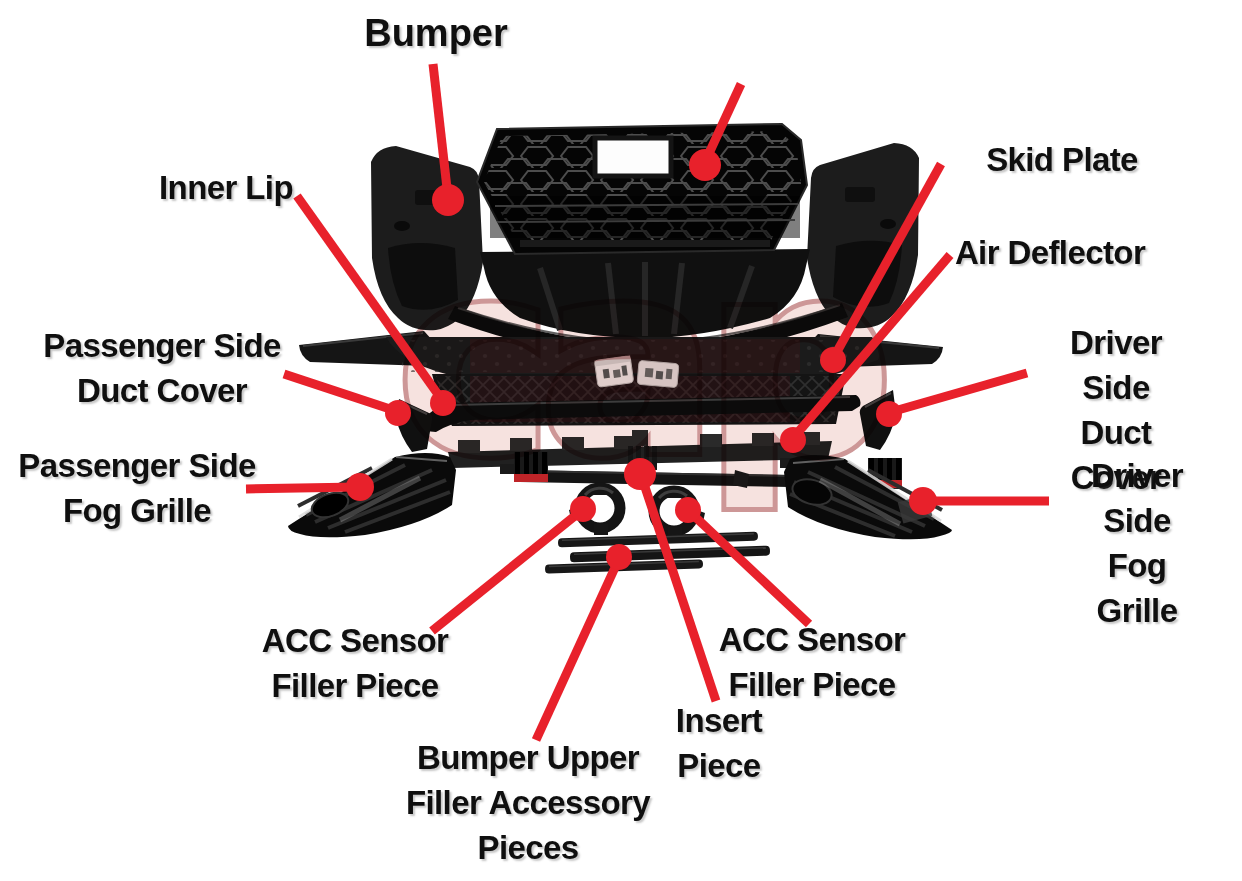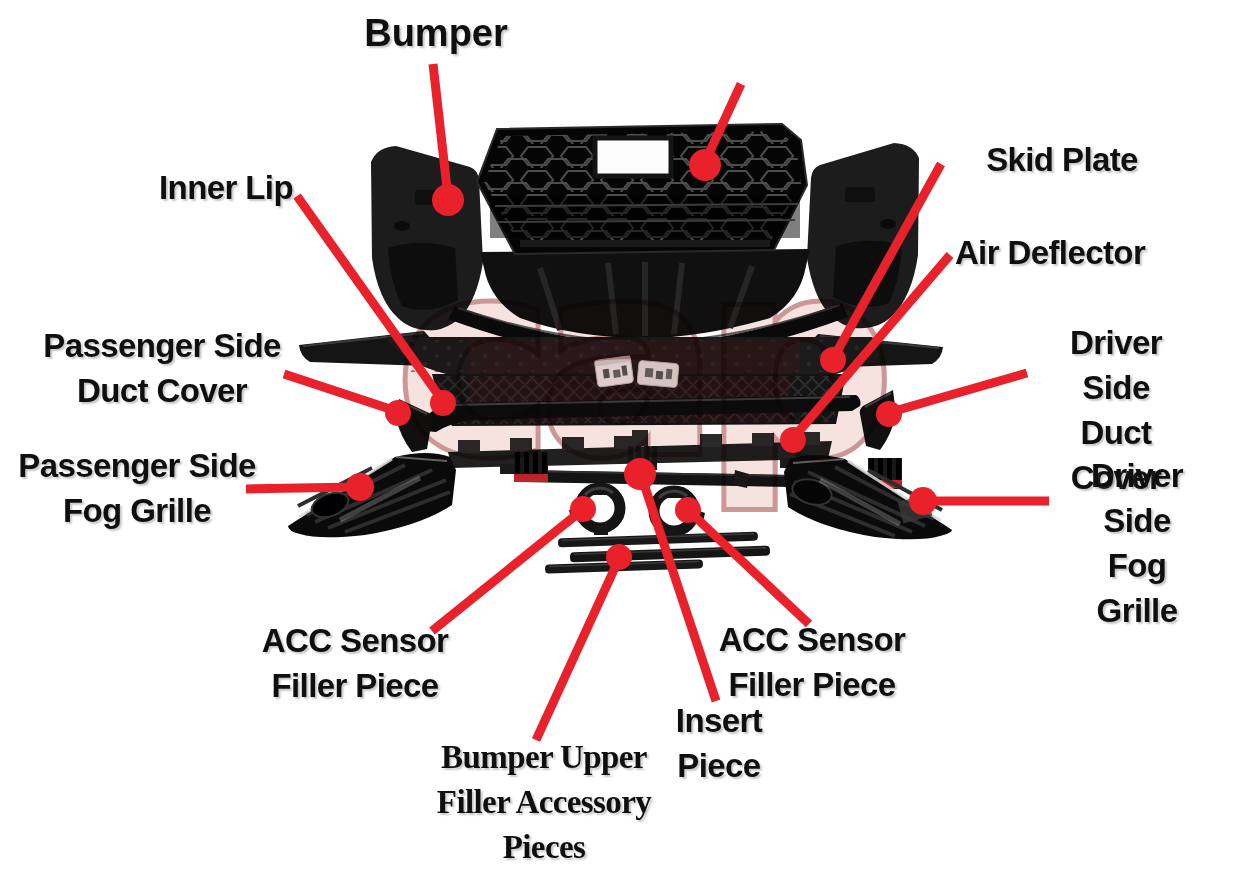--- a/index.html
+++ b/index.html
@@ -19,21 +19,21 @@
   .lbl-skid          {left:1022px;top:137px;margin-left:40px;}
   .lbl-inner-lip     {left:217px;top:165px;margin-left:9px;}
   .lbl-air-deflector {left:1050px;top:230px;}
   .lbl-pass-duct     {left:162px;top:323px;}
   .lbl-drv-duct      {left:1116px;top:320px;}
   .lbl-pass-fog      {left:137px;top:443px;}
   .lbl-drv-fog       {left:1137px;top:453px;}
   .lbl-acc-left      {left:355px;top:618px;}
   .lbl-acc-right     {left:812px;top:617px;}
   .lbl-insert        {left:719px;top:698px;}
-  .lbl-upper-filler  {left:544px;top:735px;font-family:Liberation Serif, serif;}
+  .lbl-upper-filler  {left:528px;top:735px;}
 </style>
 </head>
 <body>
 
 <div class="stage">
 
   <svg width="1242" height="881" viewBox="0 0 1242 881">
     <defs>
       <pattern id="hexPat" width="40" height="24" patternUnits="userSpaceOnUse">
         <g stroke="#4d4d4d" stroke-width="2" fill="none">

